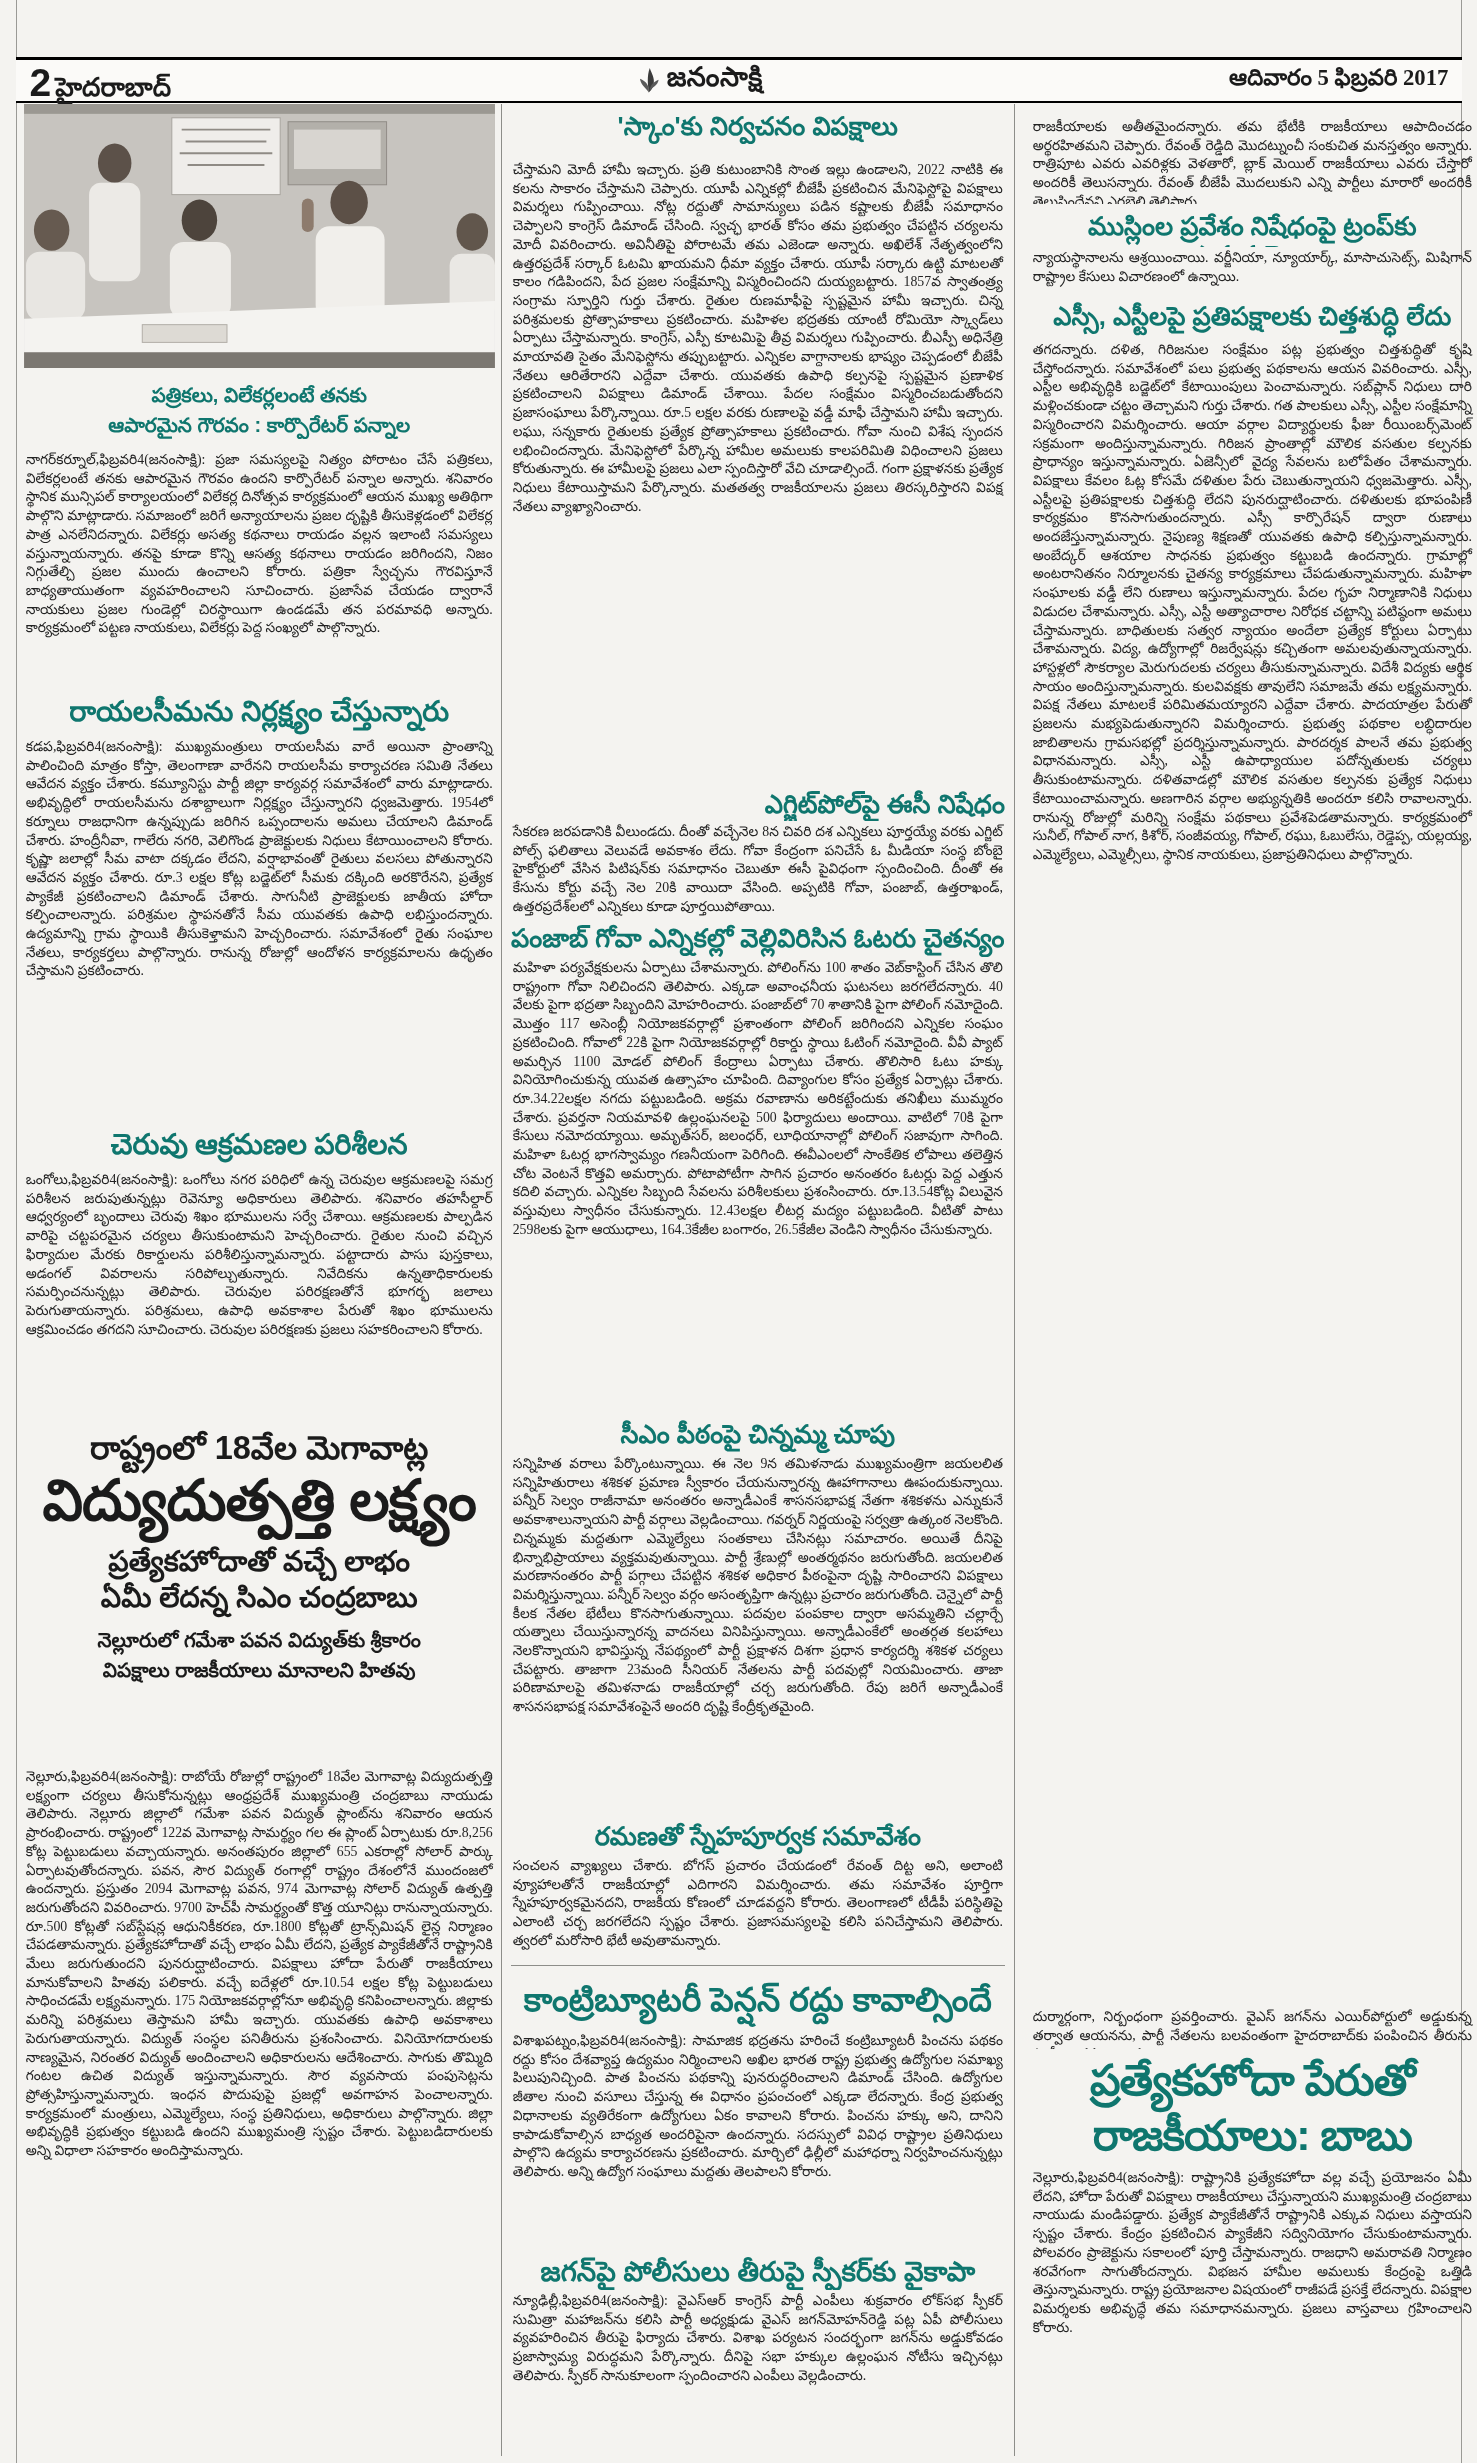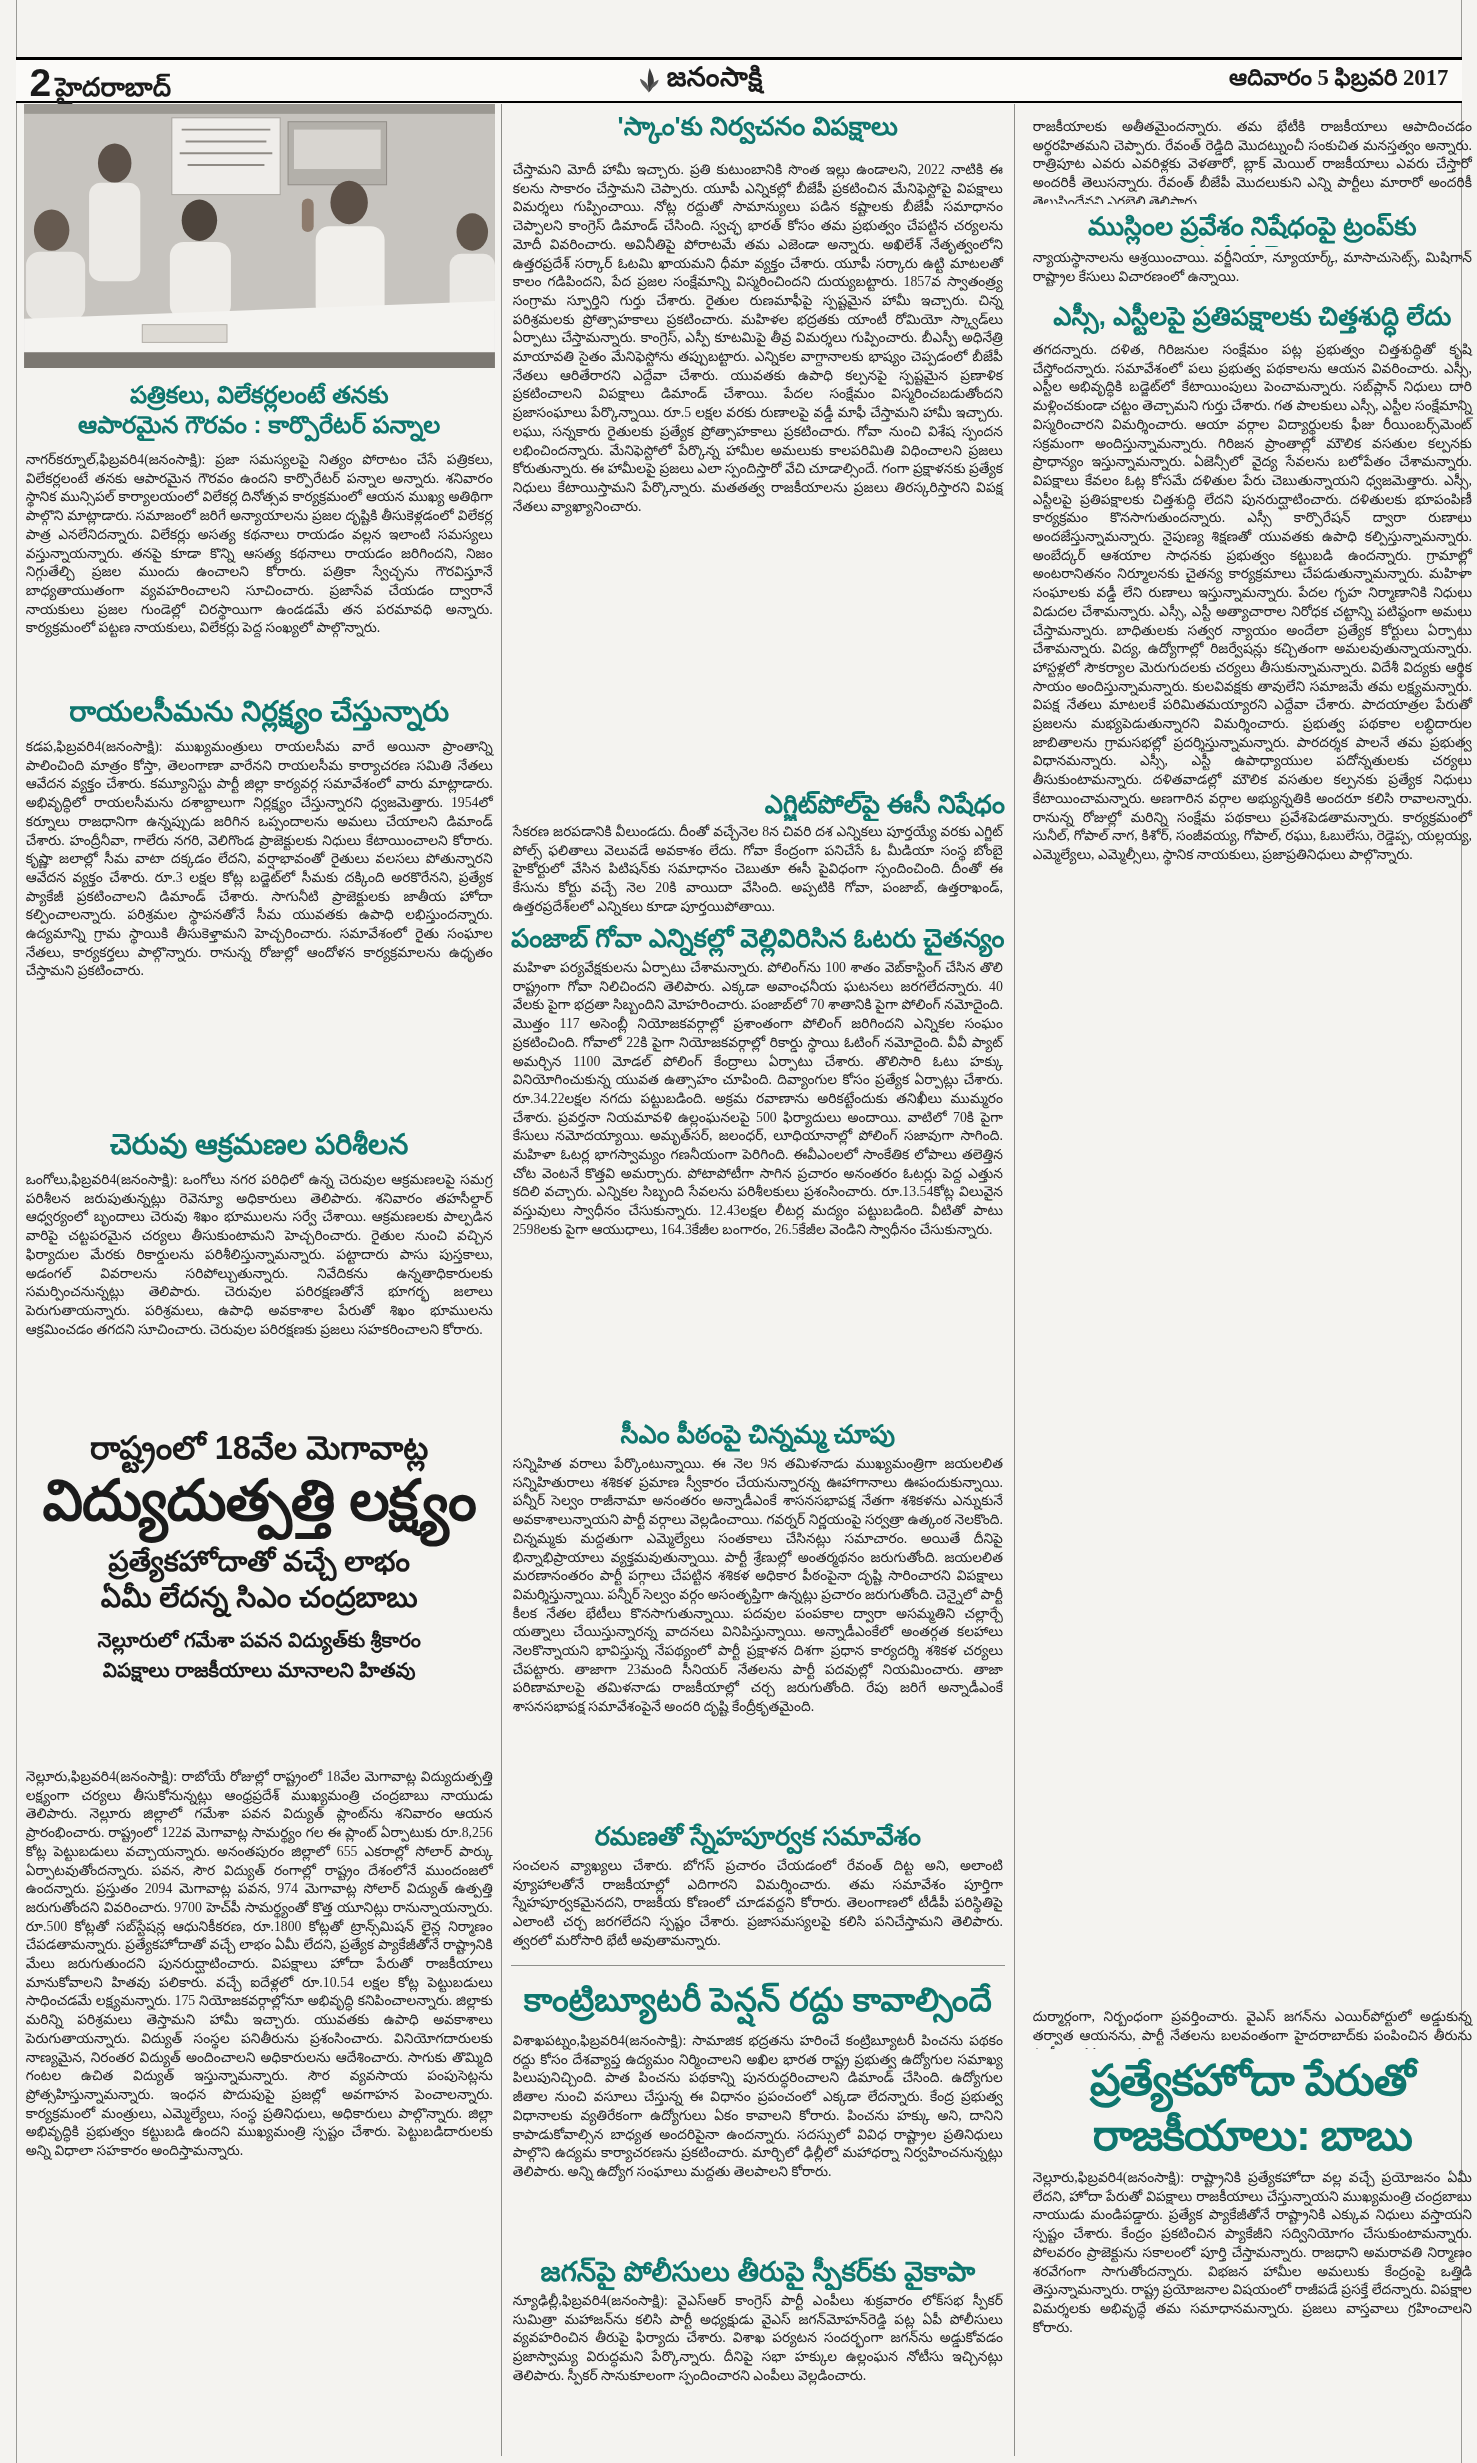--- a/index.html
+++ b/index.html
@@ -27,21 +27,21 @@
   .col-left  { left:7.9px;   width:471px; }
   .col-mid   { left:485px; width:514px; border-left:1px solid #8d8d89; border-right:1px solid #8d8d89; padding:0 8.9px; }
   .col-right { left:1005px; width:457px; padding:0 3.9px 0 9.9px; }
   
   .body-txt {
     font-size:13.8px; line-height:18.7px; text-align:justify; color:#222;
     overflow:hidden; padding:2px 2px 0 2px;
   }
   .body-txt::first-letter { padding-left:0; }
   .hl { font-family:"Liberation Sans",sans-serif; font-weight:bold; color:#0f766e; text-align:center; overflow:hidden; }
-  .hl-2line { font-size:24px; line-height:30.5px; padding-top:11.8px; }
+  .hl-2line { font-size:20px; line-height:30.5px; padding-top:11.8px; }
   .hl-mid   { font-size:25.6px; line-height:29.6px; padding-top:7.9px; }
   .hl-left  { font-size:28.6px; line-height:33px; padding-top:9.9px; }
   .sep-top { border-top:1px solid #8d8d89; }
   
   .promo { text-align:center; font-family:"Liberation Sans",sans-serif; padding-top:13.8px; overflow:hidden; }
   .promo-kicker { font-size:32.5px; font-weight:bold; line-height:39px; }
   .promo-main   { font-size:57px; font-weight:bold; line-height:65px; letter-spacing:-1px; }
   .promo-sub    { font-size:28.6px; font-weight:bold; line-height:36px; }
   .promo-small  { font-size:20px; font-weight:bold; line-height:29.6px; }
   
@@ -116,21 +116,21 @@
 
     <div class="hl hl-2line" style="height:81px;">
       <div>పత్రికలు, విలేకర్లలంటే తనకు</div>
       <div>ఆపారమైన గౌరవం : కార్పొరేటర్ పన్నాల</div>
     </div>
     <div class="body-txt" style="height:236px;">నాగర్‌కర్నూల్,ఫిబ్రవరి4(జనంసాక్షి): ప్రజా సమస్యలపై నిత్యం పోరాటం చేసే పత్రికలు, విలేకర్లలంటే తనకు ఆపారమైన గౌరవం ఉందని కార్పొరేటర్ పన్నాల అన్నారు. శనివారం స్థానిక మున్సిపల్ కార్యాలయంలో విలేకర్ల దినోత్సవ కార్యక్రమంలో ఆయన ముఖ్య అతిథిగా పాల్గొని మాట్లాడారు. సమాజంలో జరిగే అన్యాయాలను ప్రజల దృష్టికి తీసుకెళ్లడంలో విలేకర్ల పాత్ర ఎనలేనిదన్నారు. విలేకర్లు అసత్య కథనాలు రాయడం వల్లన ఇలాంటి సమస్యలు వస్తున్నాయన్నారు. తనపై కూడా కొన్ని ఆసత్య కథనాలు రాయడం జరిగిందని, నిజం నిగ్గుతేల్చి ప్రజల ముందు ఉంచాలని కోరారు. పత్రికా స్వేచ్ఛను గౌరవిస్తూనే బాధ్యతాయుతంగా వ్యవహరించాలని సూచించారు. ప్రజాసేవ చేయడం ద్వారానే నాయకులు ప్రజల గుండెల్లో చిరస్థాయిగా ఉండడమే తన పరమావధి అన్నారు. కార్యక్రమంలో పట్టణ నాయకులు, విలేకర్లు పెద్ద సంఖ్యలో పాల్గొన్నారు.</div>
 
     <div class="hl hl-left" style="height:51px;">రాయలసీమను నిర్లక్ష్యం చేస్తున్నారు</div>
     <div class="body-txt" style="height:382px;">కడప,ఫిబ్రవరి4(జనంసాక్షి): ముఖ్యమంత్రులు రాయలసీమ వారే అయినా ప్రాంతాన్ని పాలించింది మాత్రం కోస్తా, తెలంగాణా వారేనని రాయలసీమ కార్యాచరణ సమితి నేతలు ఆవేదన వ్యక్తం చేశారు. కమ్యూనిస్టు పార్టీ జిల్లా కార్యవర్గ సమావేశంలో వారు మాట్లాడారు. అభివృద్ధిలో రాయలసీమను దశాబ్దాలుగా నిర్లక్ష్యం చేస్తున్నారని ధ్వజమెత్తారు. 1954లో కర్నూలు రాజధానిగా ఉన్నప్పుడు జరిగిన ఒప్పందాలను అమలు చేయాలని డిమాండ్ చేశారు. హంద్రీనీవా, గాలేరు నగరి, వెలిగొండ ప్రాజెక్టులకు నిధులు కేటాయించాలని కోరారు. కృష్ణా జలాల్లో సీమ వాటా దక్కడం లేదని, వర్షాభావంతో రైతులు వలసలు పోతున్నారని ఆవేదన వ్యక్తం చేశారు. రూ.3 లక్షల కోట్ల బడ్జెట్‌లో సీమకు దక్కింది అరకొరేనని, ప్రత్యేక ప్యాకేజీ ప్రకటించాలని డిమాండ్ చేశారు. సాగునీటి ప్రాజెక్టులకు జాతీయ హోదా కల్పించాలన్నారు. పరిశ్రమల స్థాపనతోనే సీమ యువతకు ఉపాధి లభిస్తుందన్నారు. ఉద్యమాన్ని గ్రామ స్థాయికి తీసుకెళ్తామని హెచ్చరించారు. సమావేశంలో రైతు సంఘాల నేతలు, కార్యకర్తలు పాల్గొన్నారు. రానున్న రోజుల్లో ఆందోళన కార్యక్రమాలను ఉధృతం చేస్తామని ప్రకటించారు.</div>
 
-    <div class="hl hl-left" style="height:51px;">చెరువు ఆక్రమణల పరిశీలన</div>
+    <div class="hl hl-left" style="height:51px;font-family:Liberation Serif, serif;">చెరువు ఆక్రమణల పరిశీలన</div>
     <div class="body-txt" style="height:246px;">ఒంగోలు,ఫిబ్రవరి4(జనంసాక్షి): ఒంగోలు నగర పరిధిలో ఉన్న చెరువుల ఆక్రమణలపై సమగ్ర పరిశీలన జరుపుతున్నట్లు రెవెన్యూ అధికారులు తెలిపారు. శనివారం తహసీల్దార్ ఆధ్వర్యంలో బృందాలు చెరువు శిఖం భూములను సర్వే చేశాయి. ఆక్రమణలకు పాల్పడిన వారిపై చట్టపరమైన చర్యలు తీసుకుంటామని హెచ్చరించారు. రైతుల నుంచి వచ్చిన ఫిర్యాదుల మేరకు రికార్డులను పరిశీలిస్తున్నామన్నారు. పట్టాదారు పాసు పుస్తకాలు, అడంగల్ వివరాలను సరిపోల్చుతున్నారు. నివేదికను ఉన్నతాధికారులకు సమర్పించనున్నట్లు తెలిపారు. చెరువుల పరిరక్షణతోనే భూగర్భ జలాలు పెరుగుతాయన్నారు. పరిశ్రమలు, ఉపాధి అవకాశాల పేరుతో శిఖం భూములను ఆక్రమించడం తగదని సూచించారు. చెరువుల పరిరక్షణకు ప్రజలు సహకరించాలని కోరారు.</div>
 
     <div class="promo" style="height:351px;">
       <div class="promo-kicker">రాష్ట్రంలో 18వేల మెగావాట్ల</div>
       <div class="promo-main">విద్యుదుత్పత్తి లక్ష్యం</div>
       <div class="promo-sub" style="margin-top:9.9px;">ప్రత్యేకహోదాతో వచ్చే లాభం</div>
       <div class="promo-sub">ఏమీ లేదన్న సిఎం చంద్రబాబు</div>
       <div class="promo-small" style="margin-top:11.8px;">నెల్లూరులో గమేశా పవన విద్యుత్‌కు శ్రీకారం</div>
       <div class="promo-small">విపక్షాలు రాజకీయాలు మానాలని హితవు</div>
     </div>

